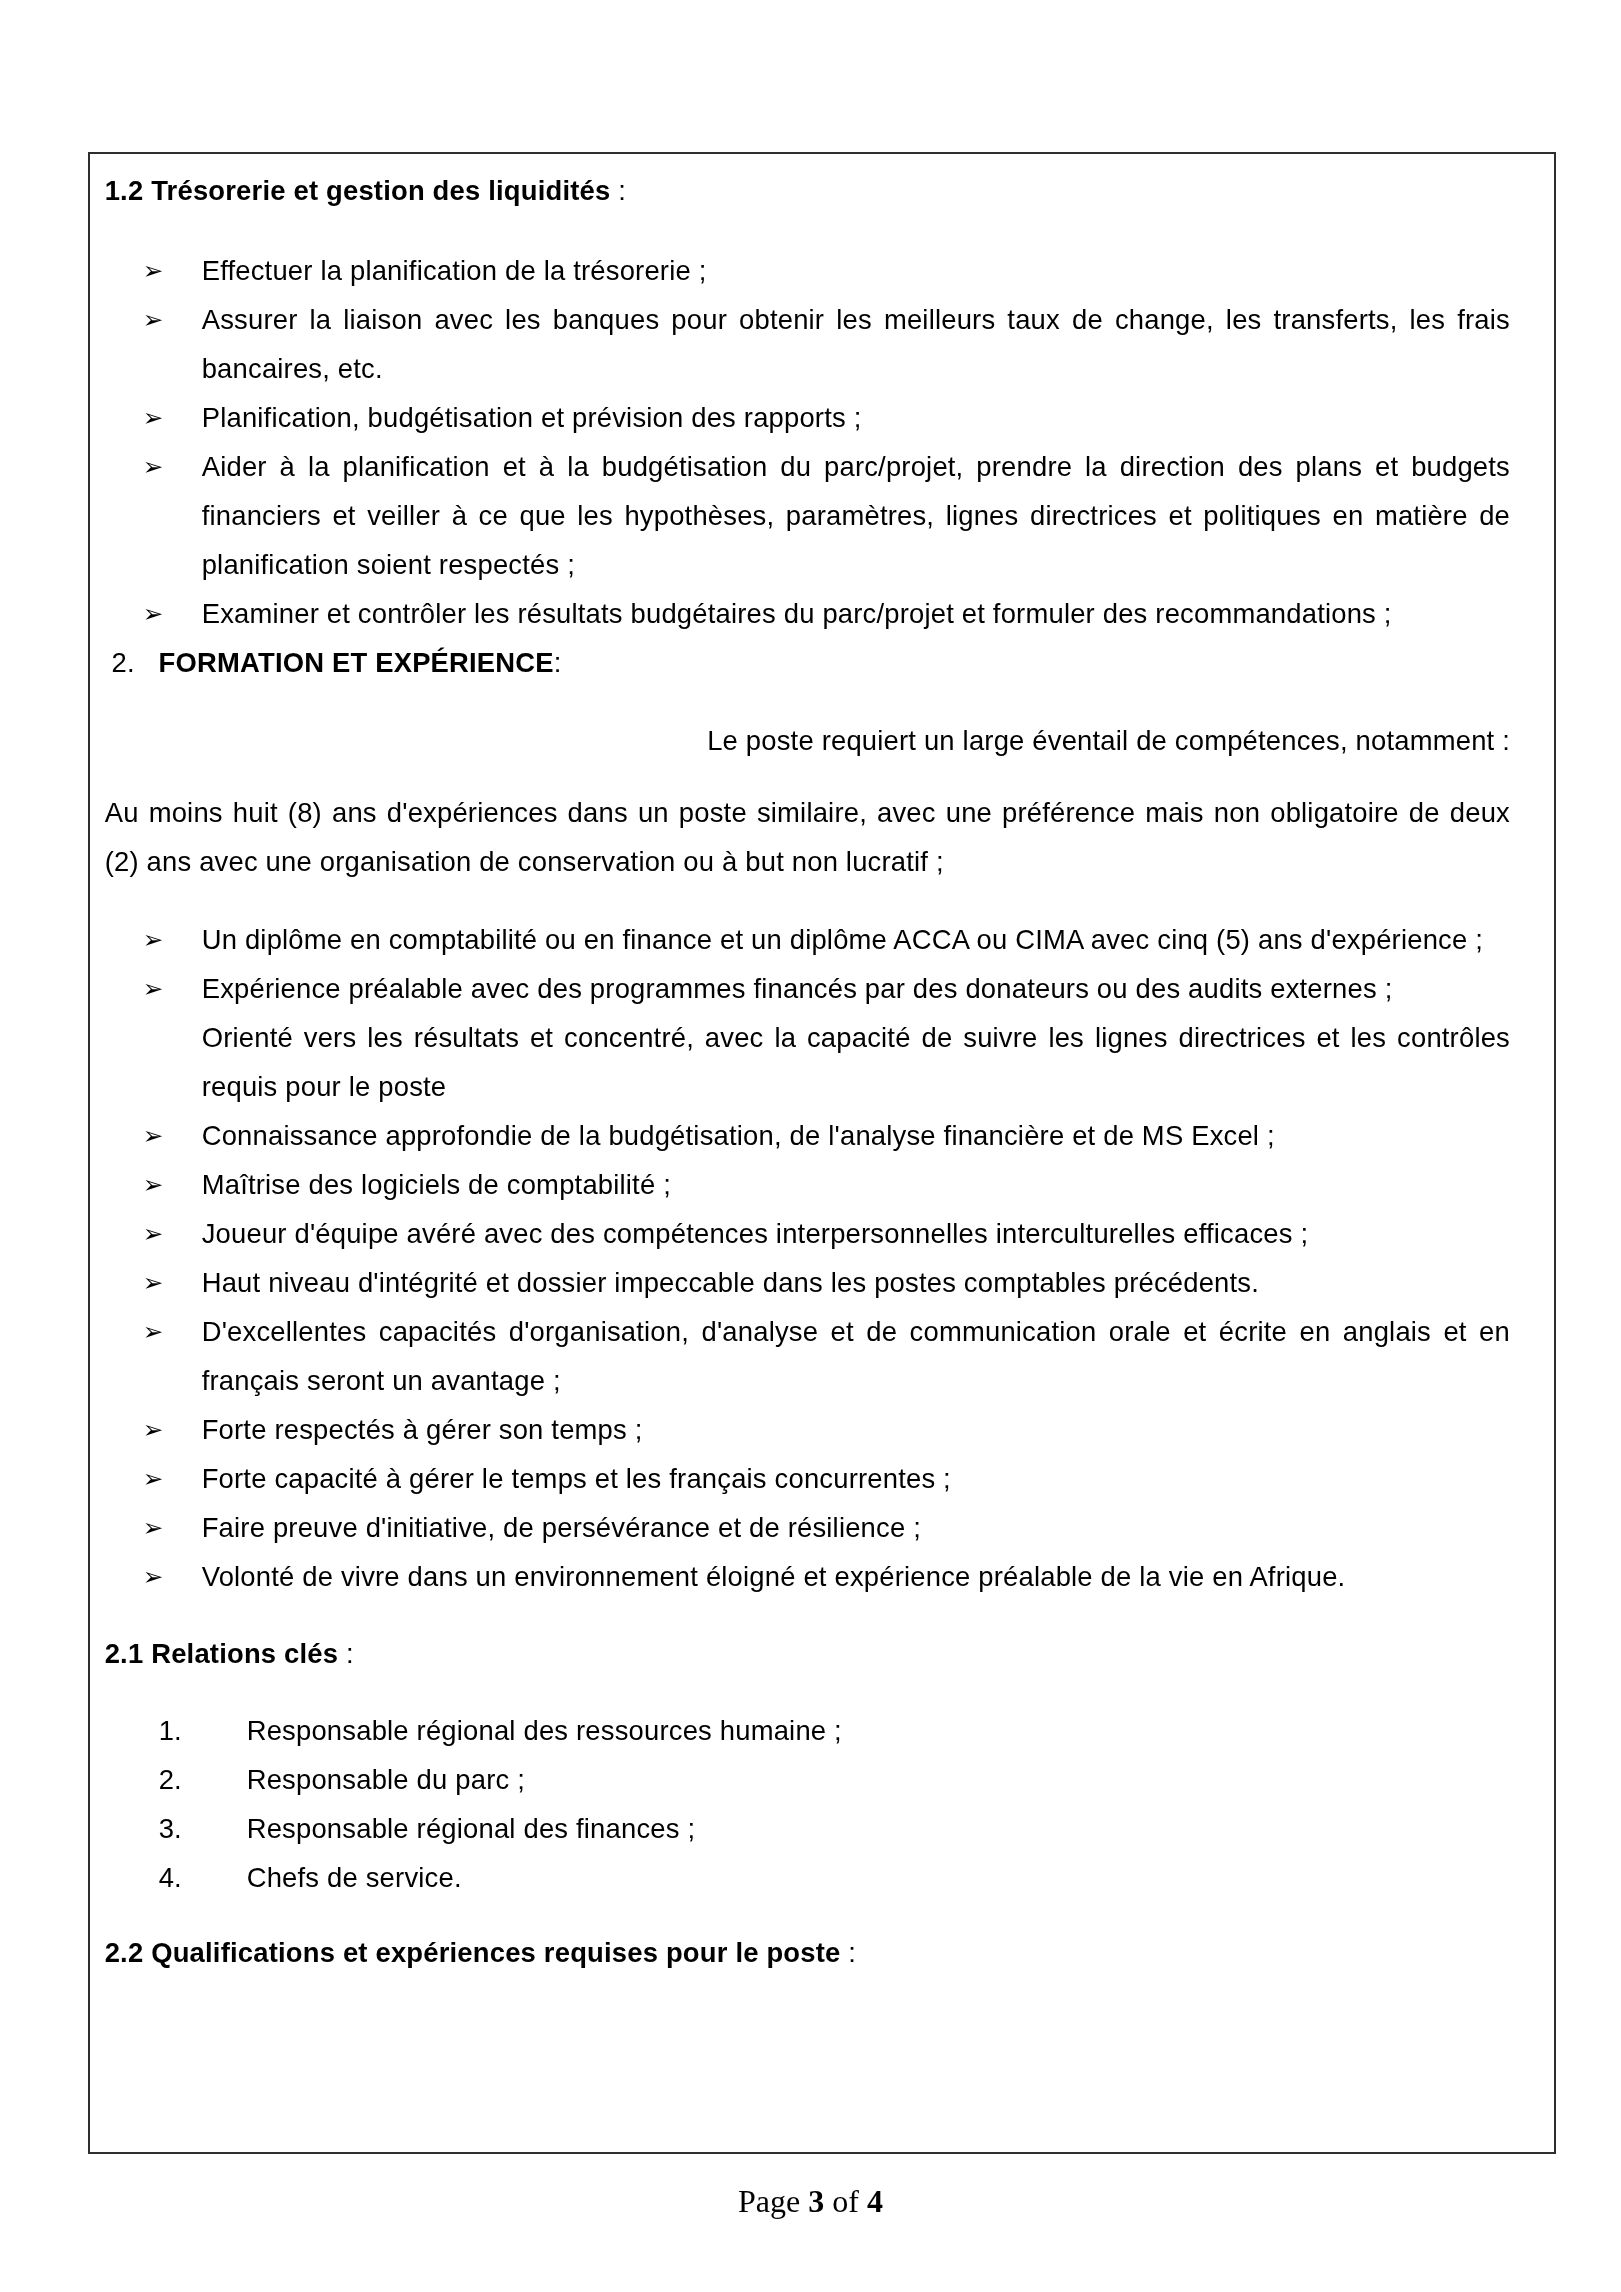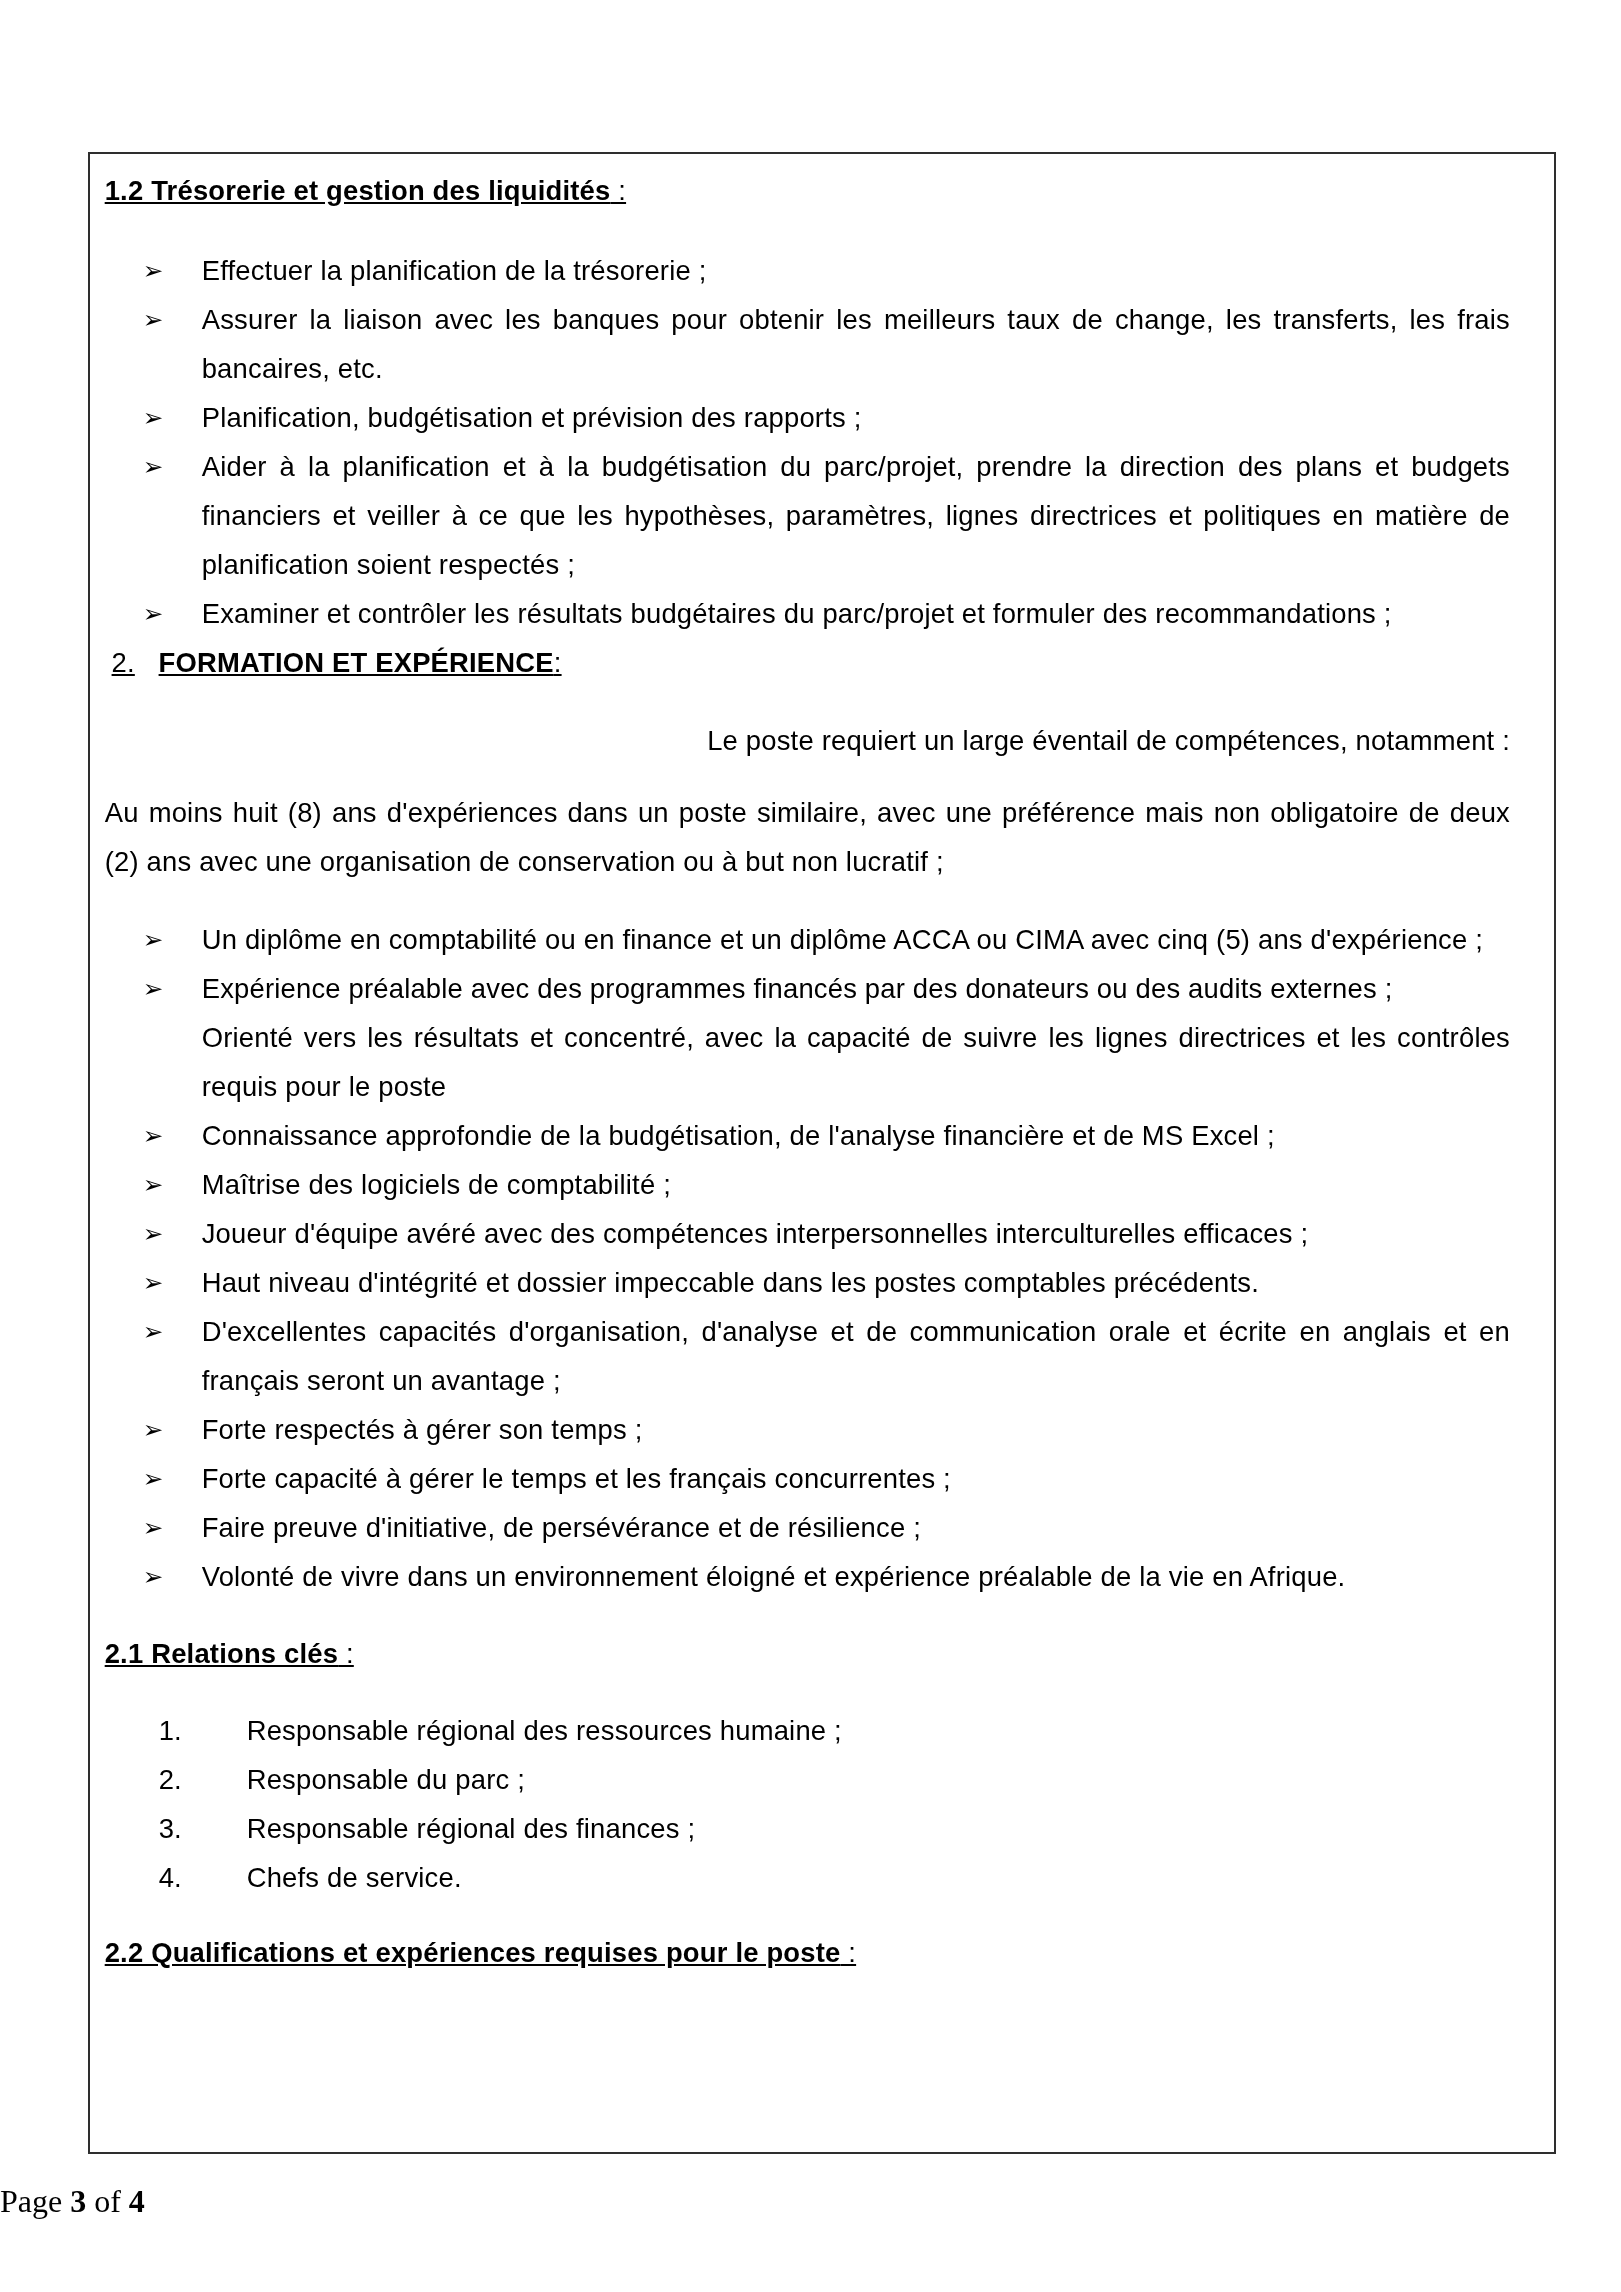--- a/index.html
+++ b/index.html
@@ -18,21 +18,21 @@
     width:1468px;
     min-height:2002px;
     box-sizing:border-box;
     border:2.9px solid #2e2e2e;
     padding:11.8px 44px 39px 14.7px;
     font-size:27.4px;
     line-height:49px;
     letter-spacing:0.2px;
   }
   .bold{font-weight:700;}
-  .h-sec{margin:0;font-size:27.4px;line-height:49px;text-decoration:underline;}
+  .h-sec{margin:0;font-size:27.4px;line-height:49px;}
   .h-sec .suffix{font-weight:400;}
   ul.arrow-list,ol.num-list{list-style:none;margin:0;padding:0;}
   ul.arrow-list{margin-top:31px;}
   ul.arrow-list.second{margin-top:29px;}
   li.row{display:flex;align-items:flex-start;}
   li.row .marker{
     flex:none;
     width:59px;
     padding-left:38px;
     font-size:24.5px;
@@ -50,20 +50,21 @@
   ol.num-list{margin-top:28px;}
   ol.num-list li .marker{width:88px;padding-left:54px;font-size:27.4px;}
   ol.num-list li .text{text-align:left;}
   .note-para{margin:28px 0 0;font-weight:700;}
   .h22{margin-top:25.5px;}
   .page-footer{
     position:absolute;
     top:2182px;
     left:0;
     width:100%;
+    text-align:center;
     font-family:"Liberation Serif","DejaVu Serif",serif;
     font-size:32px;
     line-height:39px;
     letter-spacing:0;
   }
   .page-footer span{display:inline;}
 </style>
 </head>
 <body>
 

